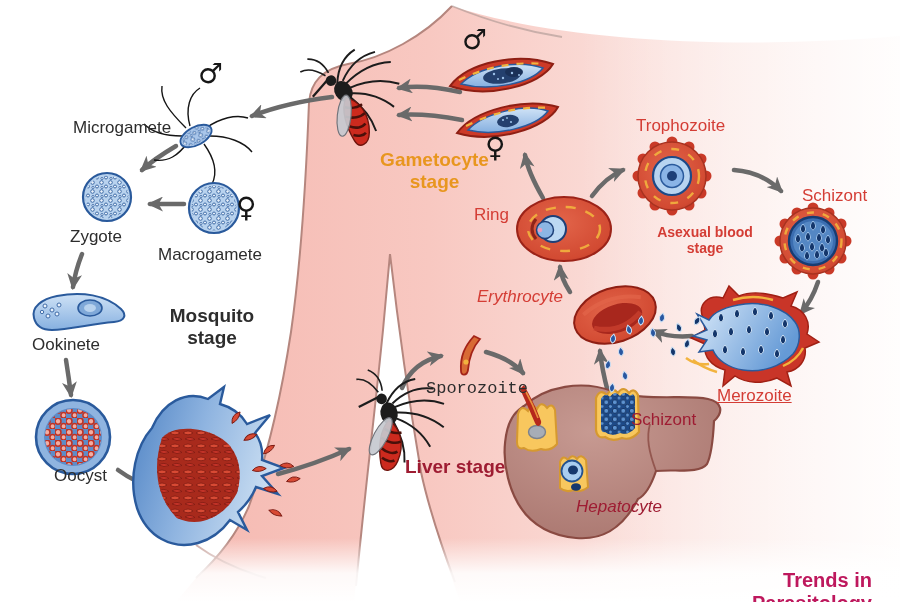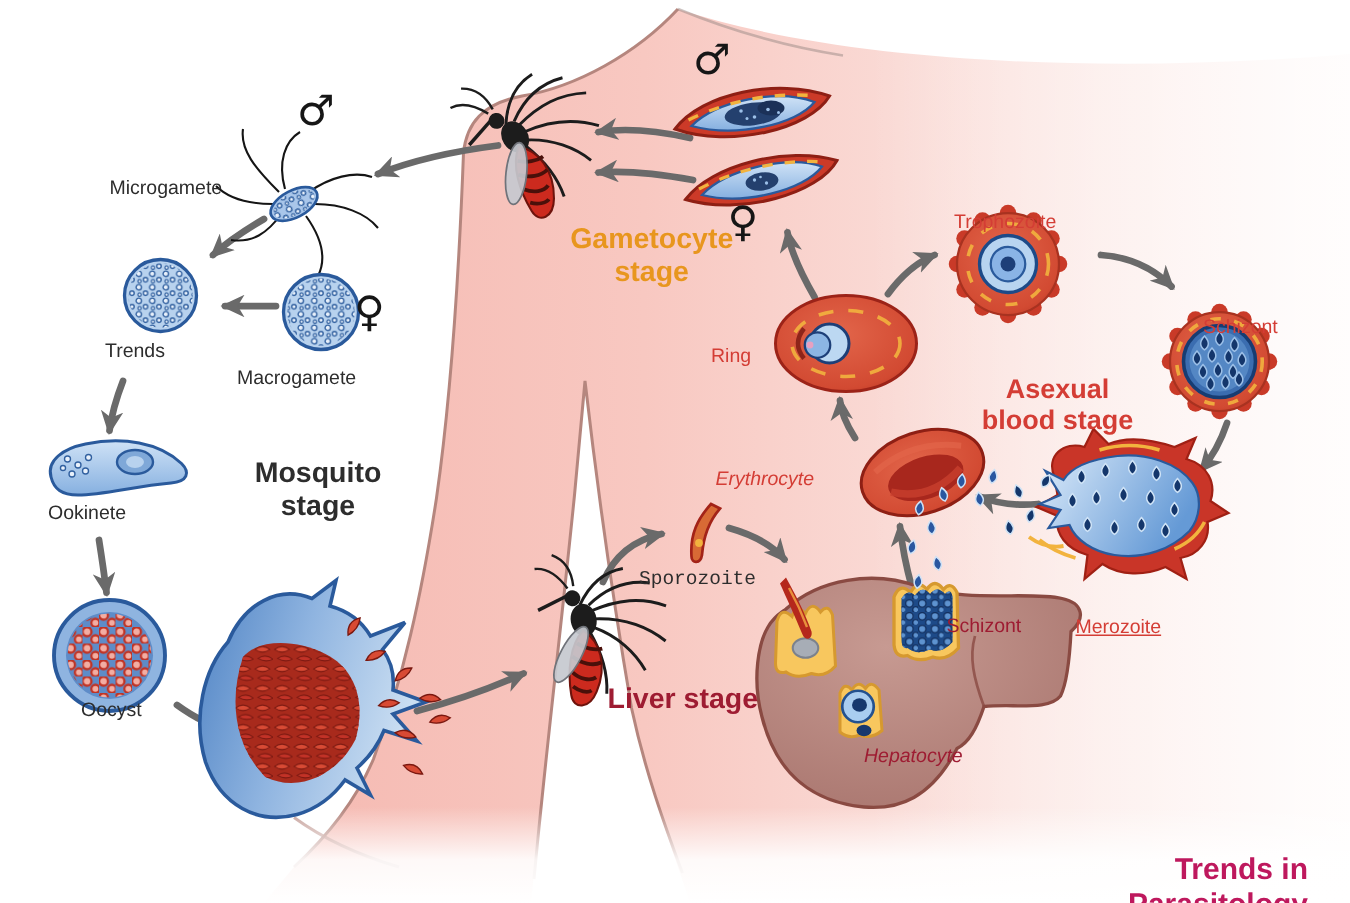--- a/index.html
+++ b/index.html
@@ -1,22 +1,22 @@
 <!DOCTYPE html>
 <html style="--red: #d43d35; --maroon: #9e1c32; --orange: #e8961e; --dark: #2d2d2d; --arrow: #6a6a6a; --body_pink: #f7c3bc; --cell_blue: #8fb4e0; --cell_red: #d4402f; --navy: #1d3f78; --liver_brown: #b98a82; --hepatocyte_yellow: #f8c75e;"><head>
 <meta charset="utf-8">
 <style>
   html,body{margin:0;padding:0;background:#ffffff;}
   #canvas{position:relative;width:900px;height:602px;overflow:hidden;background:#ffffff;
           font-family:"Liberation Sans",sans-serif;}
   #art{position:absolute;left:0;top:0;}
-  .lbl{position:absolute;font-size:13px;line-height:1.15;color:var(--dark,#2d2d2d);white-space:nowrap;}
+  .lbl{position:absolute;font-size:17px;line-height:1.15;color:var(--dark,#2d2d2d);white-space:nowrap;}
   .wrap{white-space:normal;text-align:center;}
   .i{font-style:italic;}
-  .red{color:var(--red,#d43d35);margin-top:25px;}
+  .red{color:var(--red,#d43d35);}
   .maroon{color:var(--maroon,#9e1c32);}
   .orange{color:var(--orange,#e8961e);}
   .stage{font-size:19px;font-weight:bold;}
   .sym{position:absolute;font-family:"DejaVu Sans",sans-serif;font-size:28px;font-weight:bold;color:#161616;line-height:1;}
   .footer{position:absolute;font-size:20px;font-weight:bold;color:#be185d;text-align:right;}
 </style>
 </head>
 <body>
 
 <div id="canvas">
@@ -350,35 +350,35 @@
     <use href="#tear" transform="translate(662,318) rotate(12)"></use>
   </g>
 
   <g>
     <path d="M474,336 C465,346 460,356 461,371 C461,376 467,376 468,370 C469,357 473,347 480,339 Z" fill="#d86a35" stroke="#a32318" stroke-width="1.8"></path>
     <circle cx="466" cy="362" r="2.6" fill="#f2b33e"></circle>
   </g>
 </svg>
 
 <div class="lbl" style="left:73px;top:118px;">Microgamete</div>
-<div class="lbl" style="left:70px;top:227px;">Trends</div>
+<div class="lbl" style="left:70px;top:227px;">Zygote</div>
 <div class="lbl" style="left:158px;top:245px;">Macrogamete</div>
 <div class="lbl" style="left:32px;top:335px;text-align:right;">Ookinete</div>
 <div class="lbl" style="left:54px;top:466px;">Oocyst</div>
 <div class="lbl stage wrap" style="left:157px;top:305px;width:110px;">Mosquito stage</div>
 <div class="lbl stage wrap orange" style="left:377px;top:149px;width:115px;">Gametocyte stage</div>
 <div class="lbl" style="left:426px;top:379px;font-family:Liberation Mono, monospace;">Sporozoite</div>
 <div class="lbl stage maroon" style="left:405px;top:456px;">Liver stage</div>
 <div class="lbl maroon" style="left:631px;top:410px;">Schizont</div>
 <div class="lbl maroon i" style="left:576px;top:497px;">Hepatocyte</div>
 <div class="lbl red" style="left:474px;top:205px;text-align:center;">Ring</div>
 <div class="lbl red i" style="left:477px;top:287px;">Erythrocyte</div>
 <div class="lbl red" style="left:636px;top:116px;">Trophozoite</div>
 <div class="lbl red" style="left:802px;top:186px;">Schizont</div>
-<div class="lbl stage wrap red" style="left:646px;top:224px;width:118px;font-size:18px;">Asexual blood stage</div>
+<div class="lbl stage wrap red" style="left:646px;top:224px;width:118px;font-size:14px;">Asexual blood stage</div>
 <div class="lbl red" style="left:717px;top:386px;text-decoration:underline;">Merozoite</div>
 
 <div class="sym" style="left:198px;top:60px;">♂</div>
 <div class="sym" style="left:236px;top:194px;">♀</div>
 <div class="sym" style="left:462px;top:26px;">♂</div>
 <div class="sym" style="left:485px;top:134px;">♀</div>
 
 <div class="footer" style="left:690px;top:569px;width:182px;">Trends in Parasitology</div>
 
 </div>

